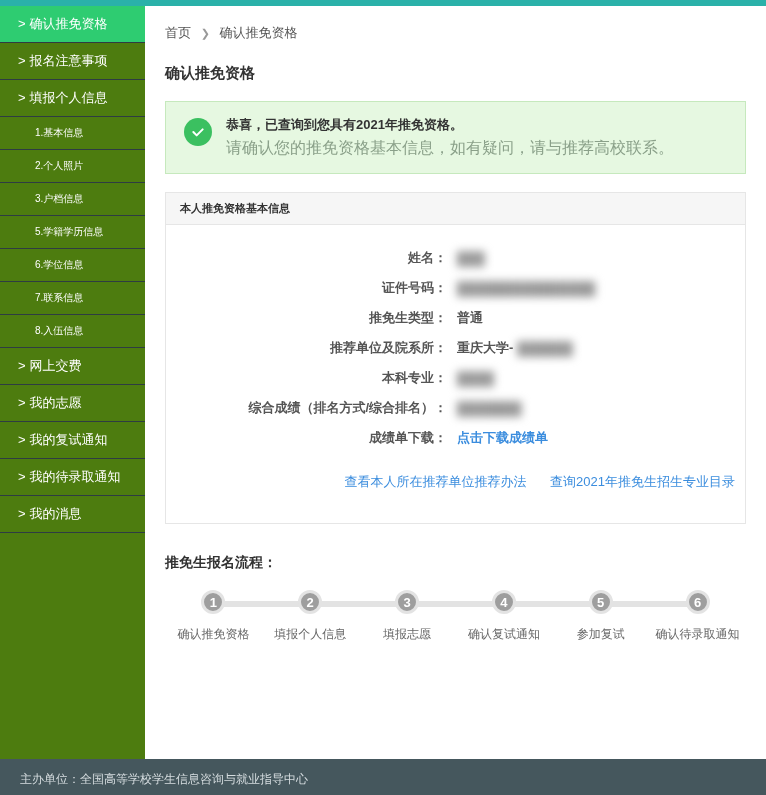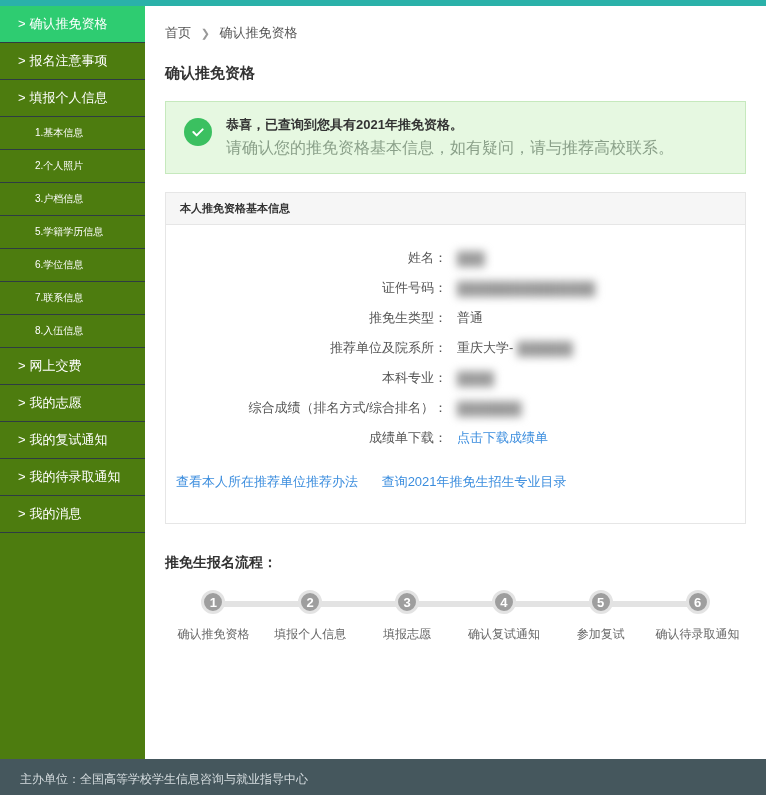--- a/index.html
+++ b/index.html
@@ -17,26 +17,26 @@
 .breadcrumb .home { color: #555; }
 .breadcrumb .current { color: #555; }
 .page-title { font-size: 15px; font-weight: bold; color: #333; padding: 10px 0 18px 0; }
 .alert { background: #e6f8e1; border: 1px solid #c6e9bd; padding: 14px 18px; display: flex; align-items: flex-start; gap: 14px; margin-bottom: 18px; }
 .check-icon { width: 28px; height: 28px; border-radius: 50%; background: #3bc060; display: flex; align-items: center; justify-content: center; flex-shrink: 0; margin-top: 2px; }
 .check-icon svg { width: 16px; height: 16px; }
 .alert-title { color: #333; font-weight: bold; font-size: 13px; margin-bottom: 4px; }
 .alert-sub { color: #8aa089; font-size: 16px; }
 .panel-header { background: #f6f6f6; border: 1px solid #e6e6e6; padding: 8px 14px; font-size: 11px; color: #333; font-weight: bold; }
 .panel-body { border: 1px solid #e6e6e6; border-top: none; padding: 18px 0 24px 0; }
-.info-row { display: flex; padding: 6px 0; font-size: 13px; }
+.info-row { display: flex; padding: 6px 0; font-size: 13px; font-weight: bold; }
 .info-label { width: 285px; text-align: right; color: #555; padding-right: 4px; }
 .info-value { color: #555; padding-left: 6px; display: flex; align-items: center; gap: 4px; }
 .info-value a { color: #3b8dde; text-decoration: none; }
 .blur { filter: blur(4px); color: #999; user-select: none; }
-.center-links { text-align: left; padding: 20px 0 8px 0; }
+.center-links { text-align: right; padding: 20px 0 8px 0; }
 .center-links a { color: #3b8dde; text-decoration: none; font-size: 13px; margin: 0 10px; }
 .flow-title { font-size: 14px; color: #333; font-weight: bold; padding: 30px 0 14px 0; }
 .flow { position: relative; padding: 4px 0 0 0; }
 .flow-line { position: absolute; top: 15px; left: 40px; right: 40px; height: 6px; background: #e3e3e3; border-radius: 3px; }
 .flow-steps { display: flex; justify-content: space-between; position: relative; }
 .flow-step { text-align: center; flex: 1; }
 .flow-num { width: 24px; height: 24px; border-radius: 50%; background: #9e9e9e; color: #fff; display: inline-flex; align-items: center; justify-content: center; font-size: 13px; font-weight: bold; margin-bottom: 12px; border: 3px solid #e3e3e3; }
 .flow-label { color: #666; font-size: 12px; }
 .footer { background: #45575d; color: #d6dde0; font-size: 12px; padding: 12px 20px; display: flex; gap: 40px; }
 </style>

